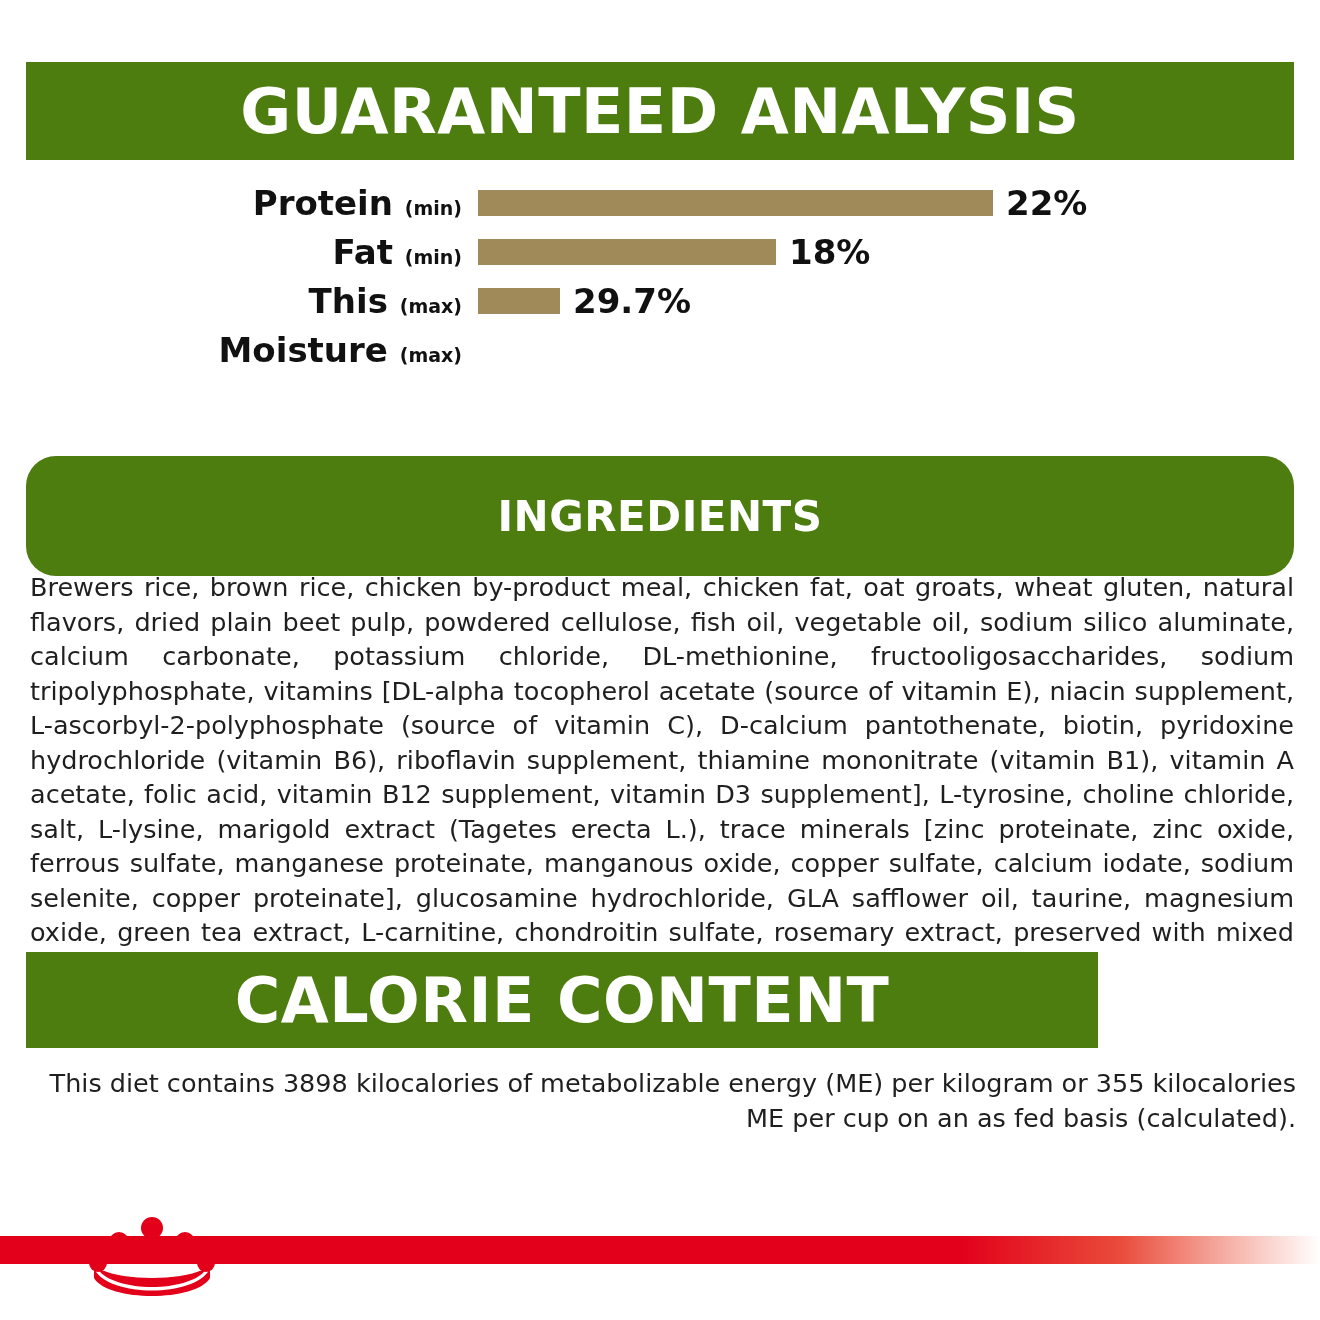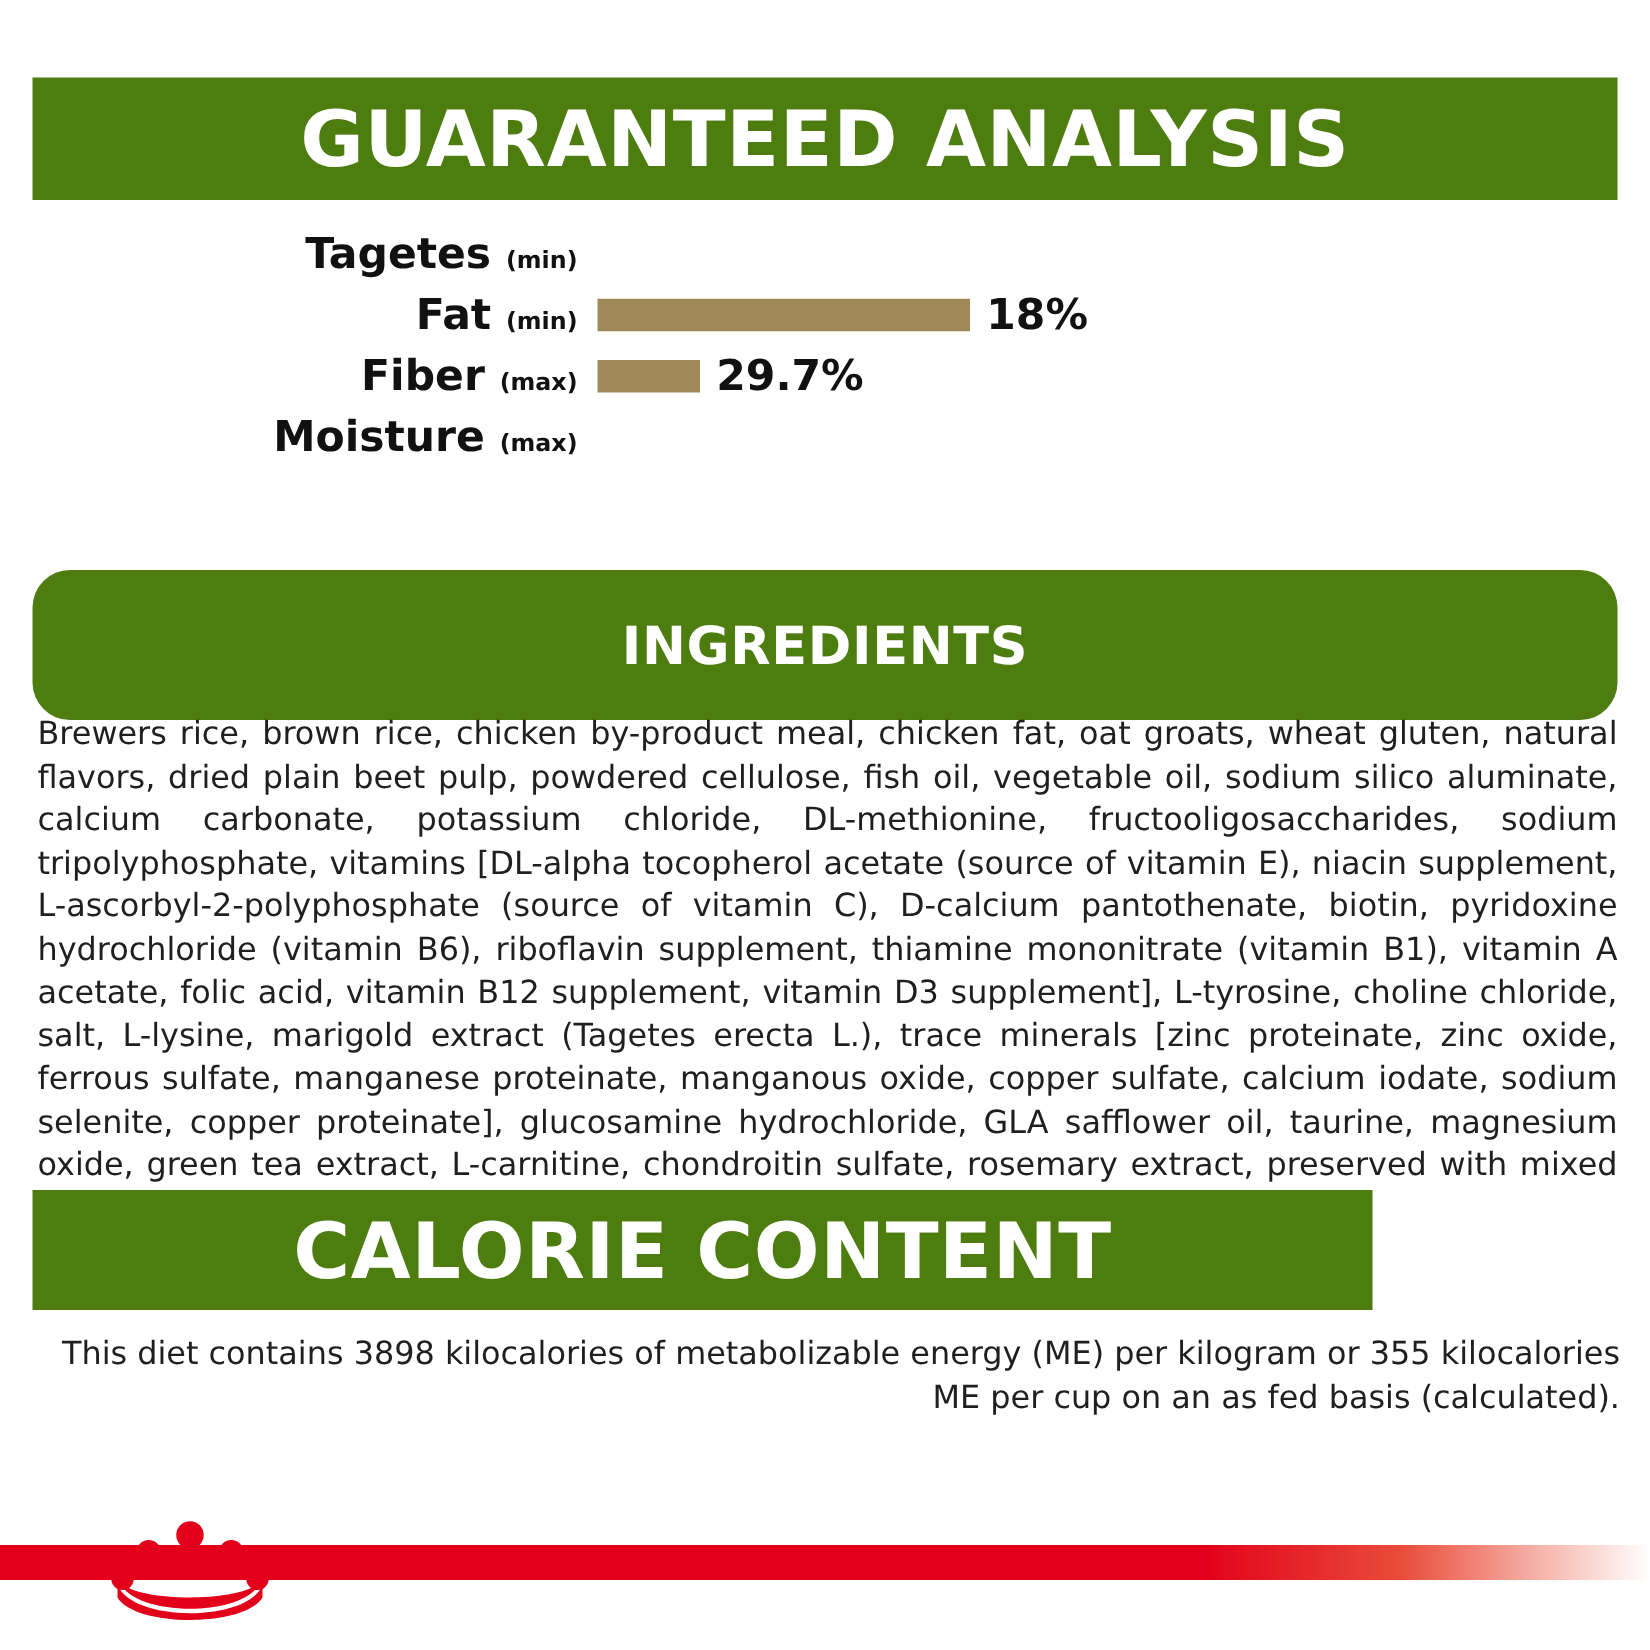--- a/index.html
+++ b/index.html
@@ -156,39 +156,43 @@
 <body>
 
 <div class="page">
 
   <div class="band" id="band-ga">GUARANTEED ANALYSIS</div>
 
   <div class="ga-table">
 
     <div class="ga-row">
       <div class="ga-label">
-        <span>Tagetes</span>
+        <span>Protein</span>
         <span class="qual">(min)</span>
+      </div>
+      <div class="ga-barwrap">
+        <div class="ga-bar" style="width: 515px; background: rgb(160, 138, 90);"></div>
+        <div class="ga-value">22%</div>
       </div>
     </div>
 
     <div class="ga-row">
       <div class="ga-label">
         <span>Fat</span>
         <span class="qual">(min)</span>
       </div>
       <div class="ga-barwrap">
         <div class="ga-bar" style="width: 298px; background: rgb(160, 138, 90);"></div>
         <div class="ga-value">18%</div>
       </div>
     </div>
 
     <div class="ga-row">
       <div class="ga-label">
-        <span>Fiber</span>
+        <span>This</span>
         <span class="qual">(max)</span>
       </div>
       <div class="ga-barwrap">
         <div class="ga-bar" style="width: 82px; background: rgb(160, 138, 90);"></div>
         <div class="ga-value">29.7%</div>
       </div>
     </div>
 
     <div class="ga-row">
       <div class="ga-label">

